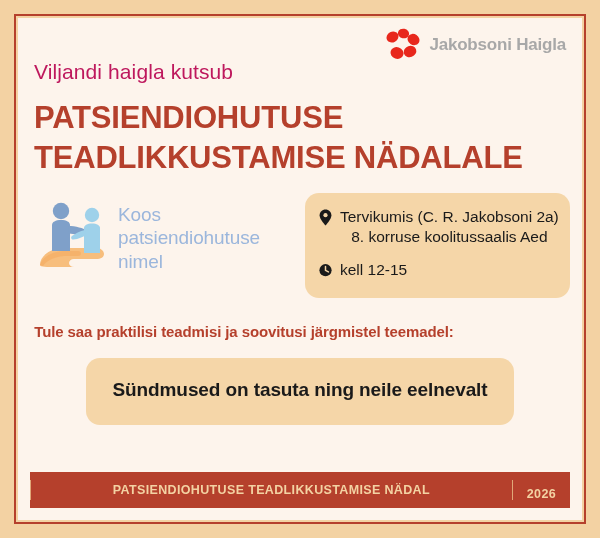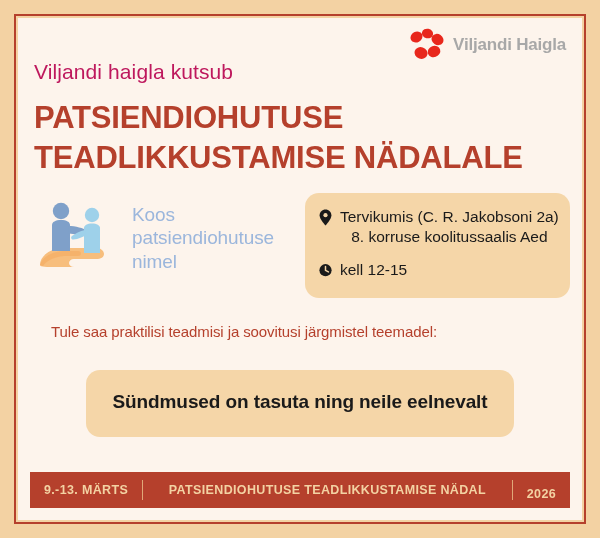--- a/index.html
+++ b/index.html
@@ -93,21 +93,21 @@
 
   
   .campaign-logo {
     position: absolute;
     left: 20px;
     top: 175px;
     width: 250px;
     height: 90px;
     display: flex;
     align-items: center;
-    gap: 16px;
+    gap: 2px;
   }
   .campaign-mark {
     width: 78px;
     height: 82px;
     flex: 0 0 auto;
   }
   .campaign-text {
     font-size: 19px;
     line-height: 1.22;
     color: #9bb6dc;
@@ -149,30 +149,30 @@
   }
 
   
   .lead-in {
     position: absolute;
     left: 0;
     top: 305px;
     width: 452px;
     text-align: center;
     font-size: 15px;
-    font-weight: 400;
+    font-weight: 700;
     color: #b5402c;
     letter-spacing: -0.1px;
   }
 
   
   .notice-box {
     position: absolute;
     left: 68px;
-    top: 352px;
+    top: 340px;
     width: 428px;
     background: #f5d6a8;
     border-radius: 14px;
     padding: 18px 20px 20px;
     box-sizing: border-box;
     text-align: center;
   }
   .notice-text {
     font-size: 19px;
     line-height: 1.5;
@@ -233,21 +233,21 @@
       <span>
         <svg class="flower-mark" viewBox="0 0 38 34" xmlns="http://www.w3.org/2000/svg">
           <ellipse cx="9.5" cy="9" rx="6.2" ry="5.3" fill="#e8271c" transform="rotate(-28 9.5 9)"></ellipse>
           <ellipse cx="20.5" cy="5.5" rx="5.6" ry="4.8" fill="#e8271c" transform="rotate(12 20.5 5.5)"></ellipse>
           <ellipse cx="30.5" cy="11.5" rx="6.2" ry="5.4" fill="#e8271c" transform="rotate(34 30.5 11.5)"></ellipse>
           <ellipse cx="27" cy="23.5" rx="6.4" ry="5.6" fill="#e8271c" transform="rotate(-18 27 23.5)"></ellipse>
           <ellipse cx="14" cy="25" rx="6.6" ry="5.8" fill="#e8271c" transform="rotate(18 14 25)"></ellipse>
           <ellipse cx="19.5" cy="15.5" rx="4.2" ry="4" fill="#fdf4ec"></ellipse>
         </svg>
       </span>
-      <span class="hospital-name">Viljandi Haigla</span>
+      <span class="hospital-name">Jakobsoni Haigla</span>
     </div>
 
     <div class="kicker">Viljandi haigla kutsub</div>
 
     <div class="main-title">
       <div>PATSIENDIOHUTUSE</div>
       <div>TEADLIKKUSTAMISE NÄDALALE</div>
     </div>
 
     <div class="campaign-logo">
@@ -304,21 +304,20 @@
 
     <div class="lead-in">Tule saa praktilisi teadmisi ja soovitusi järgmistel teemadel:</div>
 
     <div class="notice-box">
       <div class="notice-text">
         <div>Sündmused on tasuta ning neile eelnevalt</div>
       </div>
     </div>
 
     <div class="footer-bar">
-      <span class="footer-dates">9.-13. MÄRTS</span>
       <span class="footer-sep"></span>
       <span class="footer-campaign">PATSIENDIOHUTUSE TEADLIKKUSTAMISE NÄDAL</span>
       <span class="footer-sep"></span>
       <span class="footer-year">2026</span>
     </div>
 
   </div>
 </div>
 
 </body></html>

